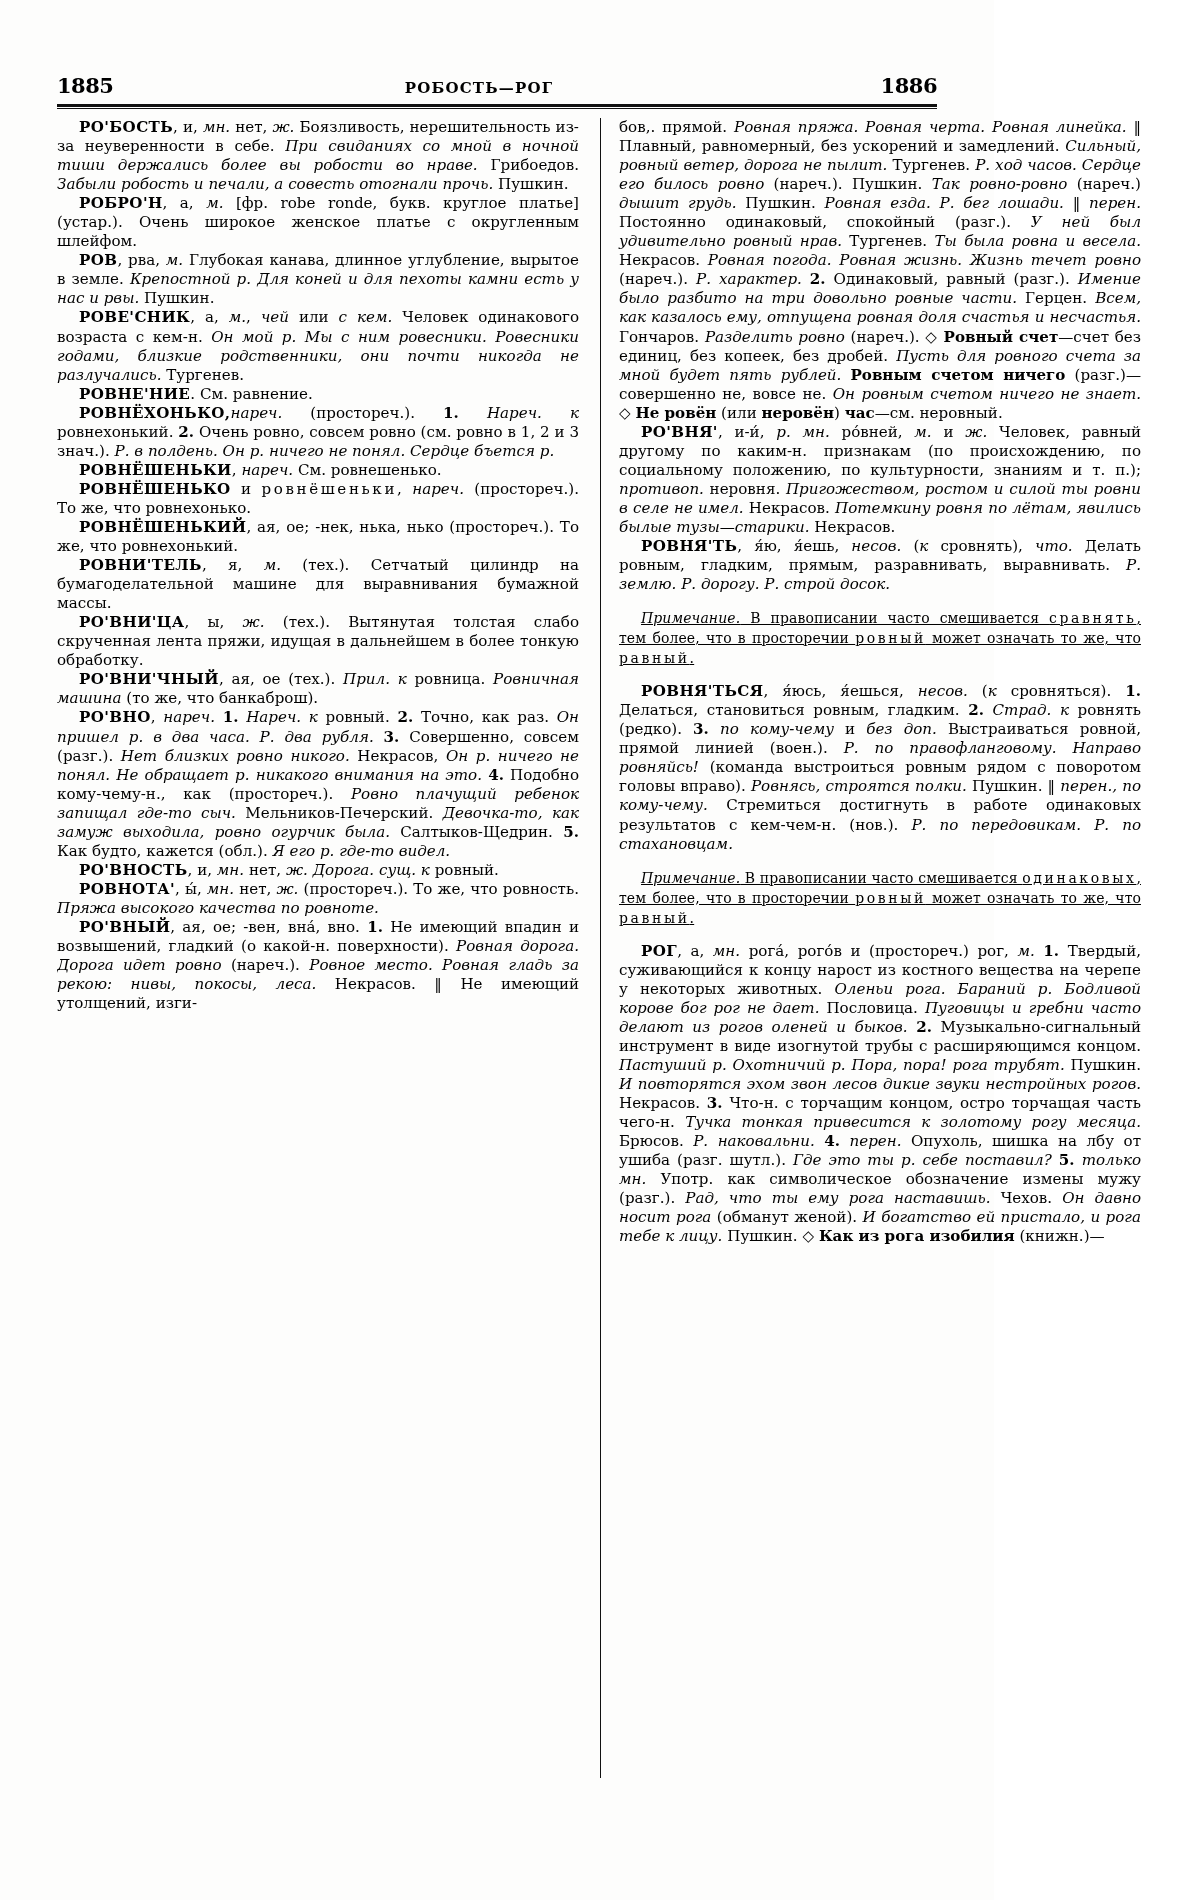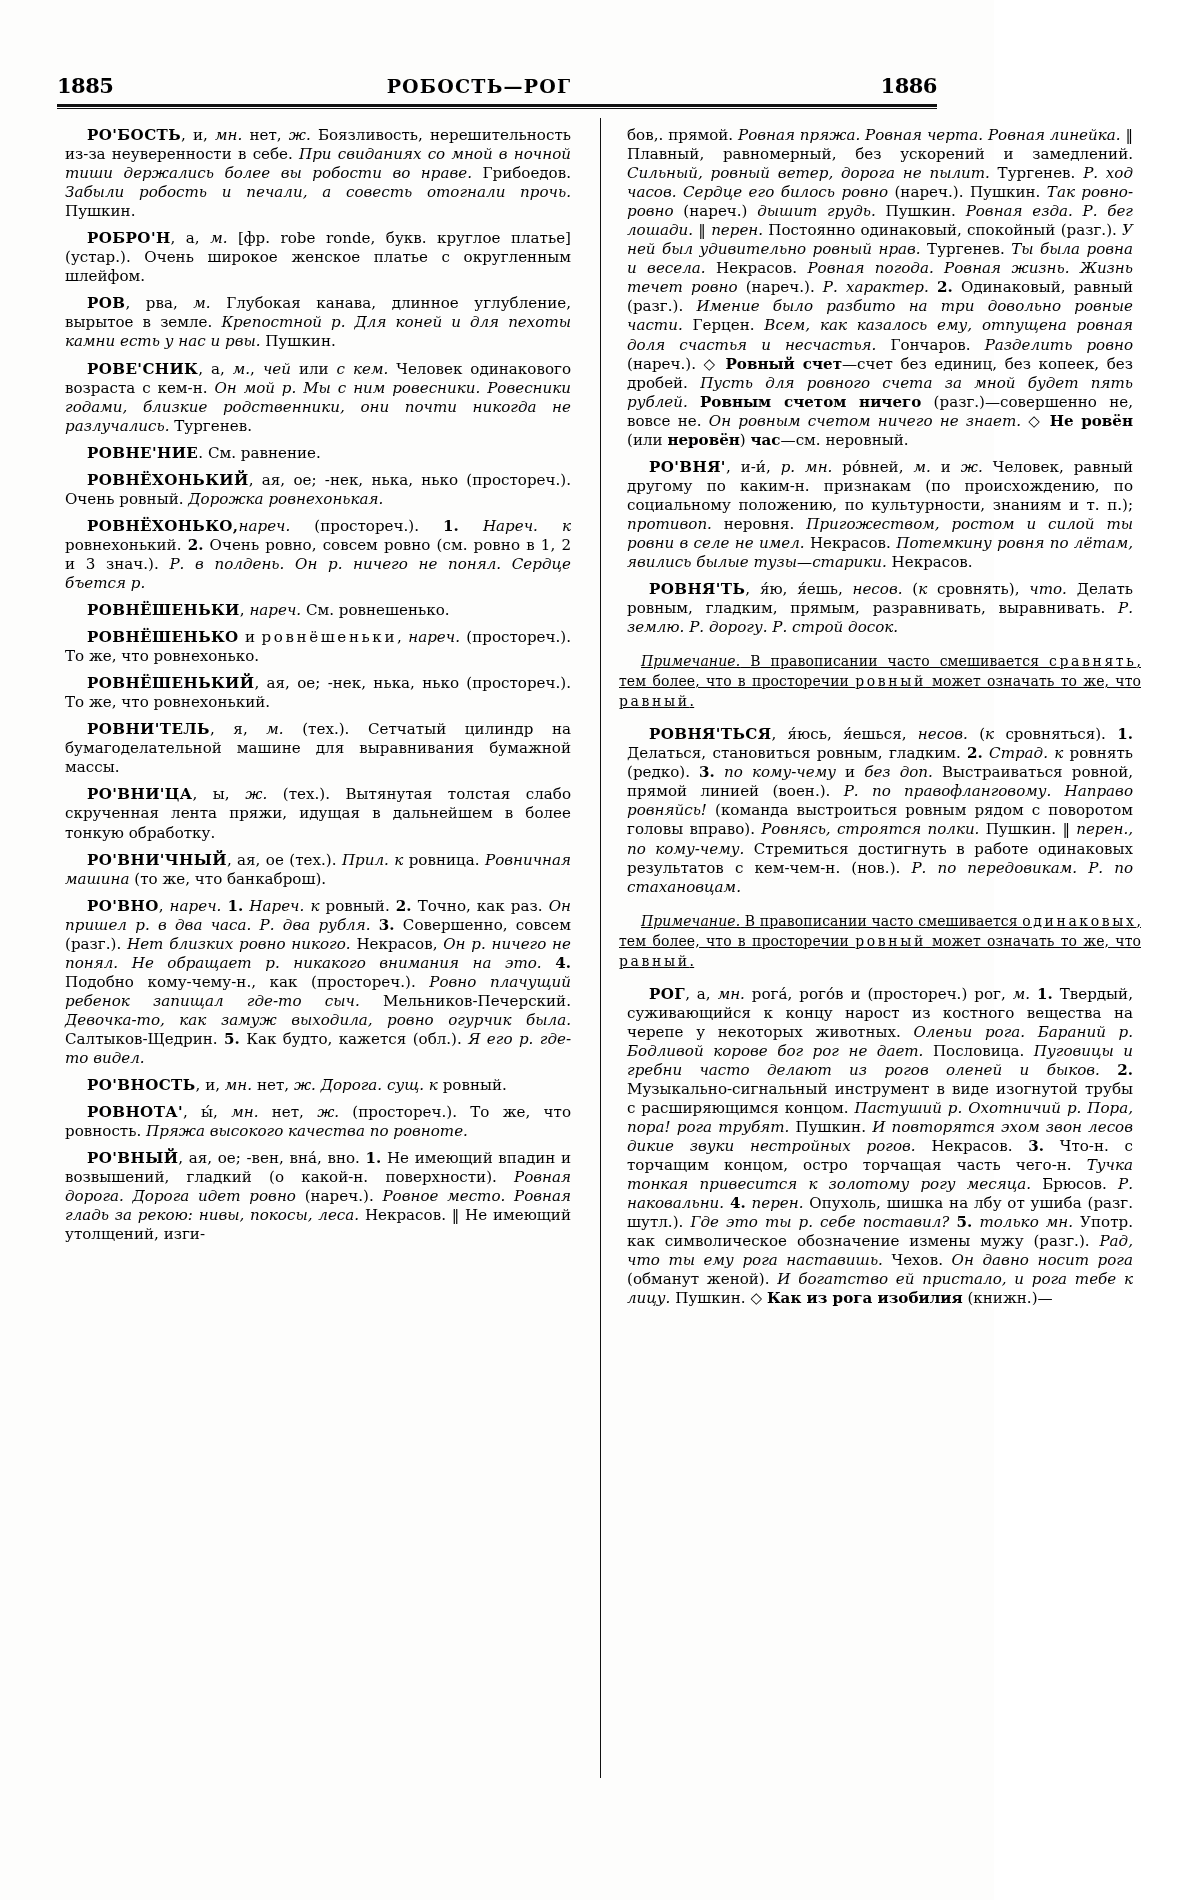--- a/index.html
+++ b/index.html
@@ -36,21 +36,21 @@
     font-family: "DejaVu Serif", "Liberation Serif", serif;
   }
   .folio {
     font-weight: bold;
     font-size: 21px;
     letter-spacing: -0.5px;
     line-height: 1;
   }
   .head-words {
     font-weight: bold;
-    font-size: 19px;
+    font-size: 15px;
     letter-spacing: 1.2px;
     line-height: 1;
     position: relative;
     left: -18px;
   }
   .rule {
     position: absolute;
     left: 57px;
     right: 57px;
     top: 104px;
@@ -92,21 +92,21 @@
     width: 1px;
     background: #111;
     margin: 0 14px 0 9px;
     align-self: stretch;
     flex: 0 0 auto;
   }
   .col-right { padding-left: 4px; }
 
   .entry {
     text-indent: 22px;
-    margin: 8px;
+    margin: 0;
     padding: 0;
   }
   .entry.cont { text-indent: 0; }
 
   .hw {
     font-weight: bold;
     letter-spacing: 0.4px;
   }
   .it { font-style: italic; }
   .b  { font-weight: bold; }
@@ -139,21 +139,20 @@
     <div class="thin"></div>
   </div>
 
   <div class="columns">
     <div class="col col-left" id="colLeft">
         <p class="entry"><span class="hw">РО'БОСТЬ</span>, и, <span class="it">мн.</span> нет, <span class="it">ж.</span> Боязливость, нерешительность из-за неуверенности в себе. <span class="it">При свиданиях со мной в ночной тиши держались более вы робости во нраве.</span> Грибоедов. <span class="it">Забыли робость и печали, а совесть отогнали прочь.</span> Пушкин.</p>
         <p class="entry"><span class="hw">РОБРО'Н</span>, а, <span class="it">м.</span> [фр. robe ronde, букв. круглое платье] (устар.). Очень широкое женское платье с округленным шлейфом.</p>
         <p class="entry"><span class="hw">РОВ</span>, рва, <span class="it">м.</span> Глубокая канава, длинное углубление, вырытое в земле. <span class="it">Крепостной р. Для коней и для пехоты камни есть у нас и рвы.</span> Пушкин.</p>
         <p class="entry"><span class="hw">РОВЕ'СНИК</span>, а, <span class="it">м.</span>, <span class="it">чей</span> или <span class="it">с кем.</span> Человек одинакового возраста с кем-н. <span class="it">Он мой р. Мы с ним ровесники. Ровесники годами, близкие родственники, они почти никогда не разлучались.</span> Тургенев.</p>
         <p class="entry"><span class="hw">РОВНЕ'НИЕ</span>. См. равнение.</p>
-        <p class="entry"><span class="hw">РОВНЁХОНЬКИЙ</span>, ая, ое; -нек, нька, нько (простореч.). Очень ровный. <span class="it">Дорожка ровнехонькая.</span></p>
         <p class="entry"><span class="hw">РОВНЁХОНЬКО,</span><span class="it">нареч.</span> (простореч.). <span class="b">1.</span> <span class="it">Нареч. к</span> ровнехонький. <span class="b">2.</span> Очень ровно, совсем ровно (см. ровно в 1, 2 и 3 знач.). <span class="it">Р. в полдень. Он р. ничего не понял. Сердце бъется р.</span></p>
         <p class="entry"><span class="hw">РОВНЁШЕНЬКИ</span>, <span class="it">нареч.</span> См. ровнешенько.</p>
         <p class="entry"><span class="hw">РОВНЁШЕНЬКО</span> и <span class="spaced">ровнёшеньки</span>, <span class="it">нареч.</span> (простореч.). То же, что ровнехонько.</p>
         <p class="entry"><span class="hw">РОВНЁШЕНЬКИЙ</span>, ая, ое; -нек, нька, нько (простореч.). То же, что ровнехонький.</p>
         <p class="entry"><span class="hw">РОВНИ'ТЕЛЬ</span>, я, <span class="it">м.</span> (тех.). Сетчатый цилиндр на бумагоделательной машине для выравнивания бумажной массы.</p>
         <p class="entry"><span class="hw">РО'ВНИ'ЦА</span>, ы, <span class="it">ж.</span> (тех.). Вытянутая толстая слабо скрученная лента пряжи, идущая в дальнейшем в более тонкую обработку.</p>
         <p class="entry"><span class="hw">РО'ВНИ'ЧНЫЙ</span>, ая, ое (тех.). <span class="it">Прил. к</span> ровница. <span class="it">Ровничная машина</span> (то же, что банкаброш).</p>
         <p class="entry"><span class="hw">РО'ВНО</span>, <span class="it">нареч.</span> <span class="b">1.</span> <span class="it">Нареч. к</span> ровный. <span class="b">2.</span> Точно, как раз. <span class="it">Он пришел р. в два часа. Р. два рубля.</span> <span class="b">3.</span> Совершенно, совсем (разг.). <span class="it">Нет близких ровно никого.</span> Некрасов, <span class="it">Он р. ничего не понял. Не обращает р. никакого внимания на это.</span> <span class="b">4.</span> Подобно кому-чему-н., как (простореч.). <span class="it">Ровно плачущий ребенок запищал где-то сыч.</span> Мельников-Печерский. <span class="it">Девочка-то, как замуж выходила, ровно огурчик была.</span> Салтыков-Щедрин. <span class="b">5.</span> Как будто, кажется (обл.). <span class="it">Я его р. где-то видел.</span></p>
         <p class="entry"><span class="hw">РО'ВНОСТЬ</span>, и, <span class="it">мн.</span> нет, <span class="it">ж. Дорога. сущ. к</span> ровный.</p>
         <p class="entry"><span class="hw">РОВНОТА'</span>, ы́, <span class="it">мн.</span> нет, <span class="it">ж.</span> (простореч.). То же, что ровность. <span class="it">Пряжа высокого качества по ровноте.</span></p>

